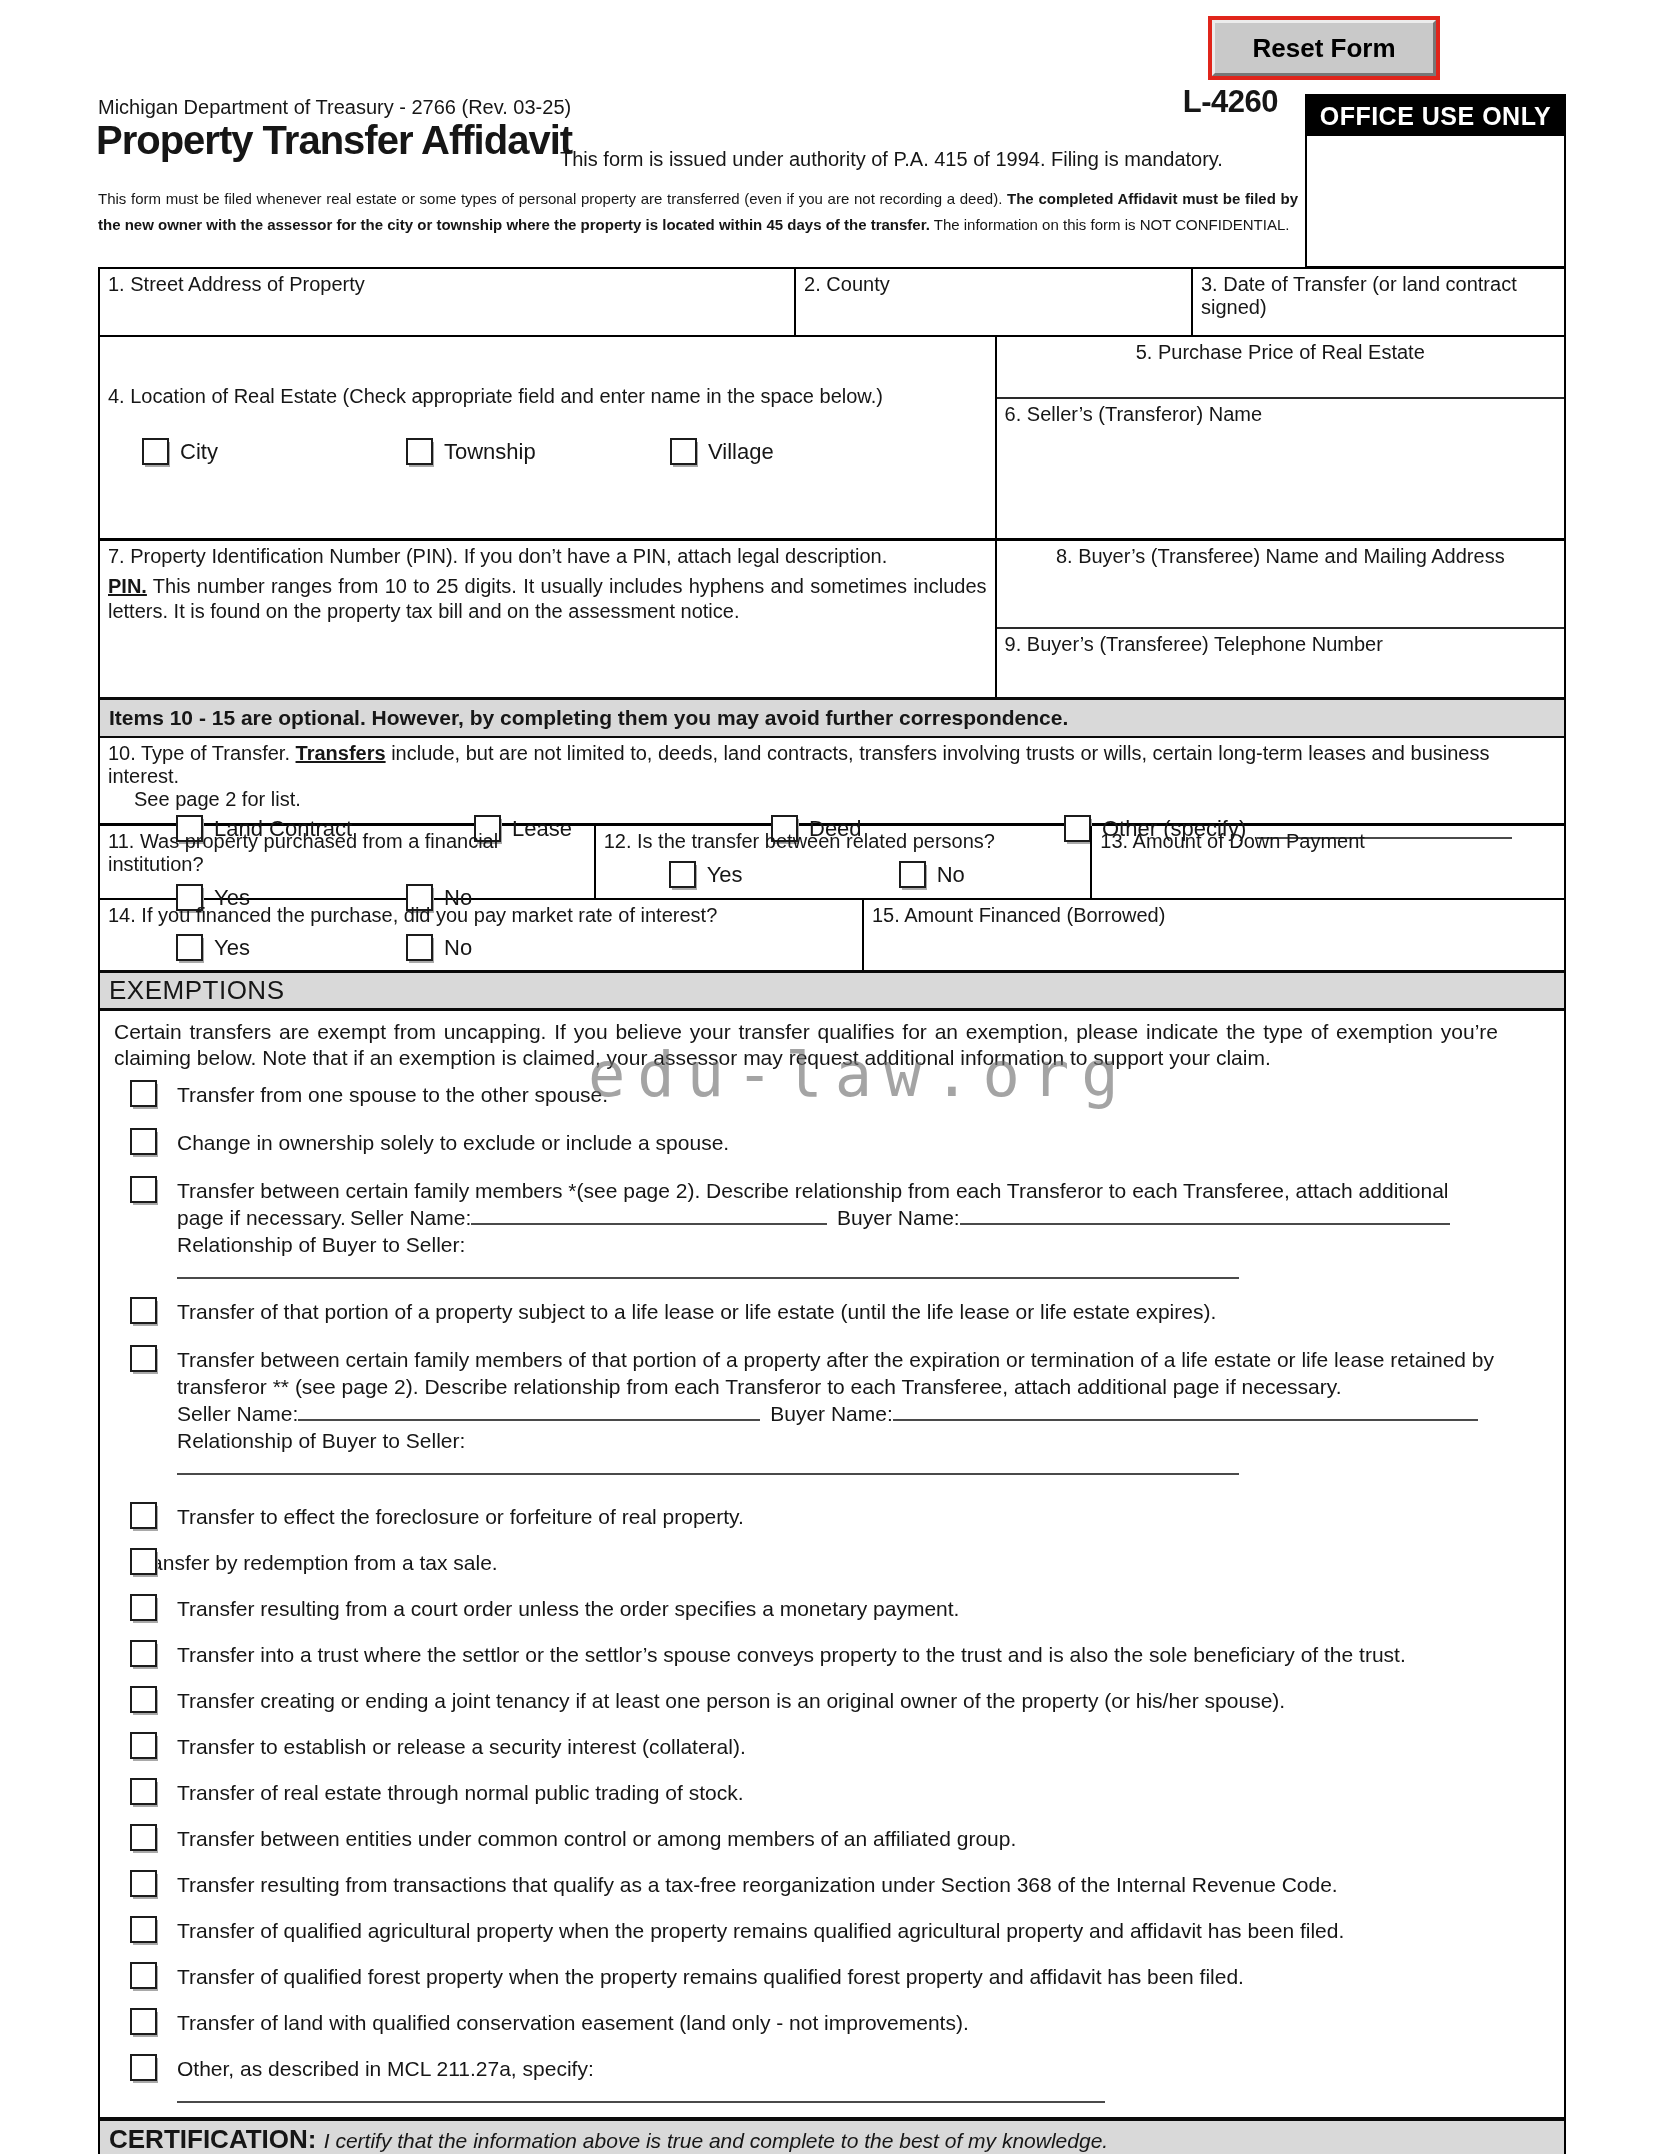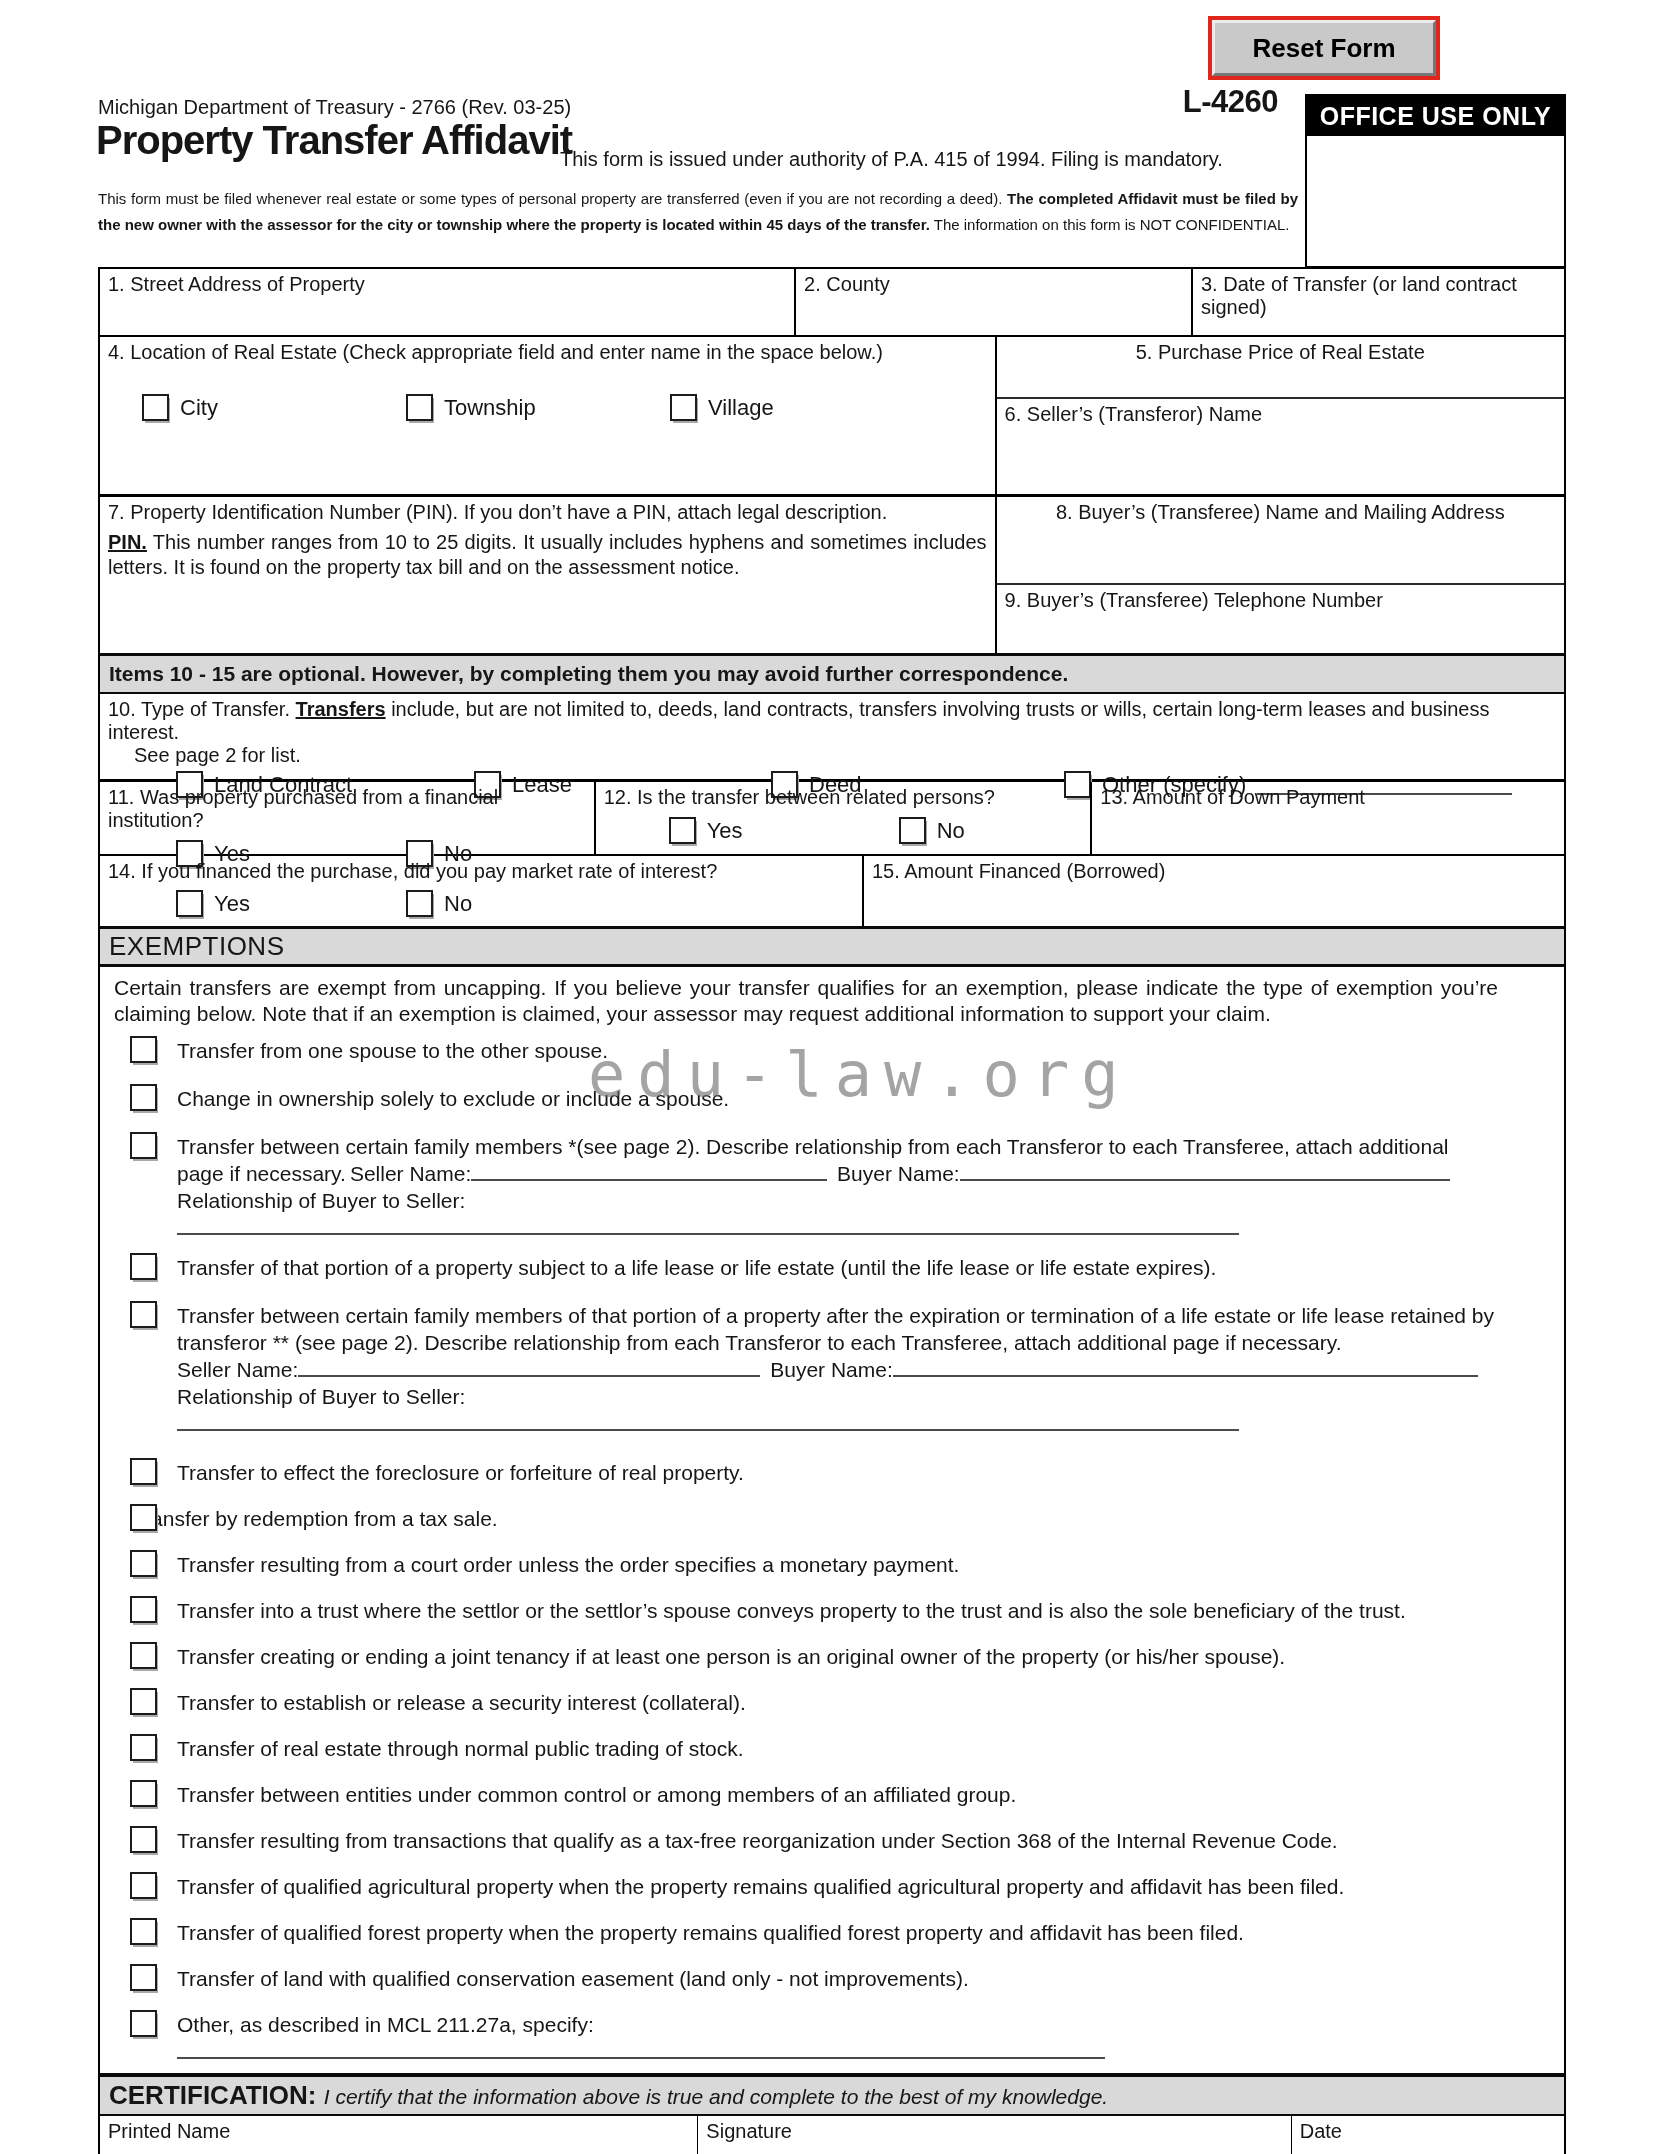--- a/index.html
+++ b/index.html
@@ -110,21 +110,21 @@
 
   <div class="form">
 
     <div class="frow">
       <div class="cell" style="width:696px;height:66px;"><span>1. Street Address of Property</span></div>
       <div class="cell bl" style="width:398px;height:66px;"><span>2. County</span></div>
       <div class="cell bl" style="width:374px;height:66px;"><span>3. Date of Transfer (or land contract signed)</span></div>
     </div>
 
     <div class="frow bt">
-      <div class="cell" style="width:897px;height:157px;">
+      <div class="cell" style="width:897px;height:157px;margin-top:44px;">
         <span>4. Location of Real Estate (Check appropriate field and enter name in the space below.)</span>
         <div class="cbrow" style="margin-top:30px;">
           <span class="grp" style="left:34px;">
               <span class="cb"></span>
               <span class="glabel">City</span>
             </span>
           <span class="grp" style="left:298px;">
               <span class="cb"></span>
               <span class="glabel">Township</span>
             </span>

